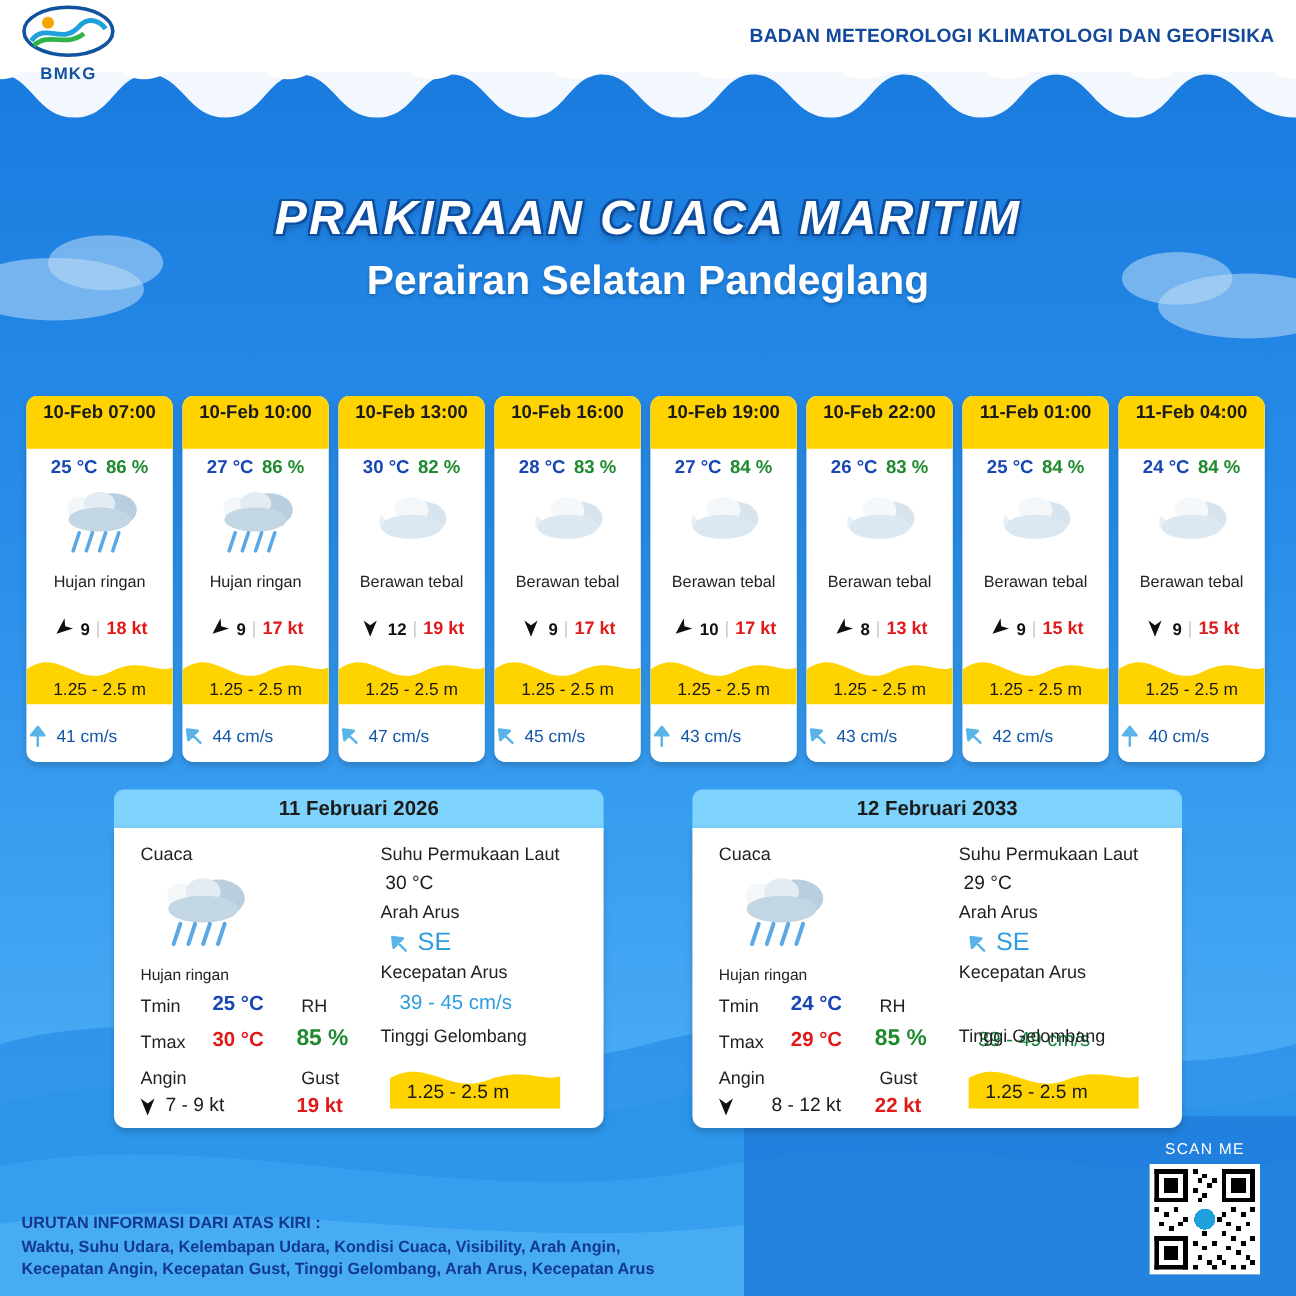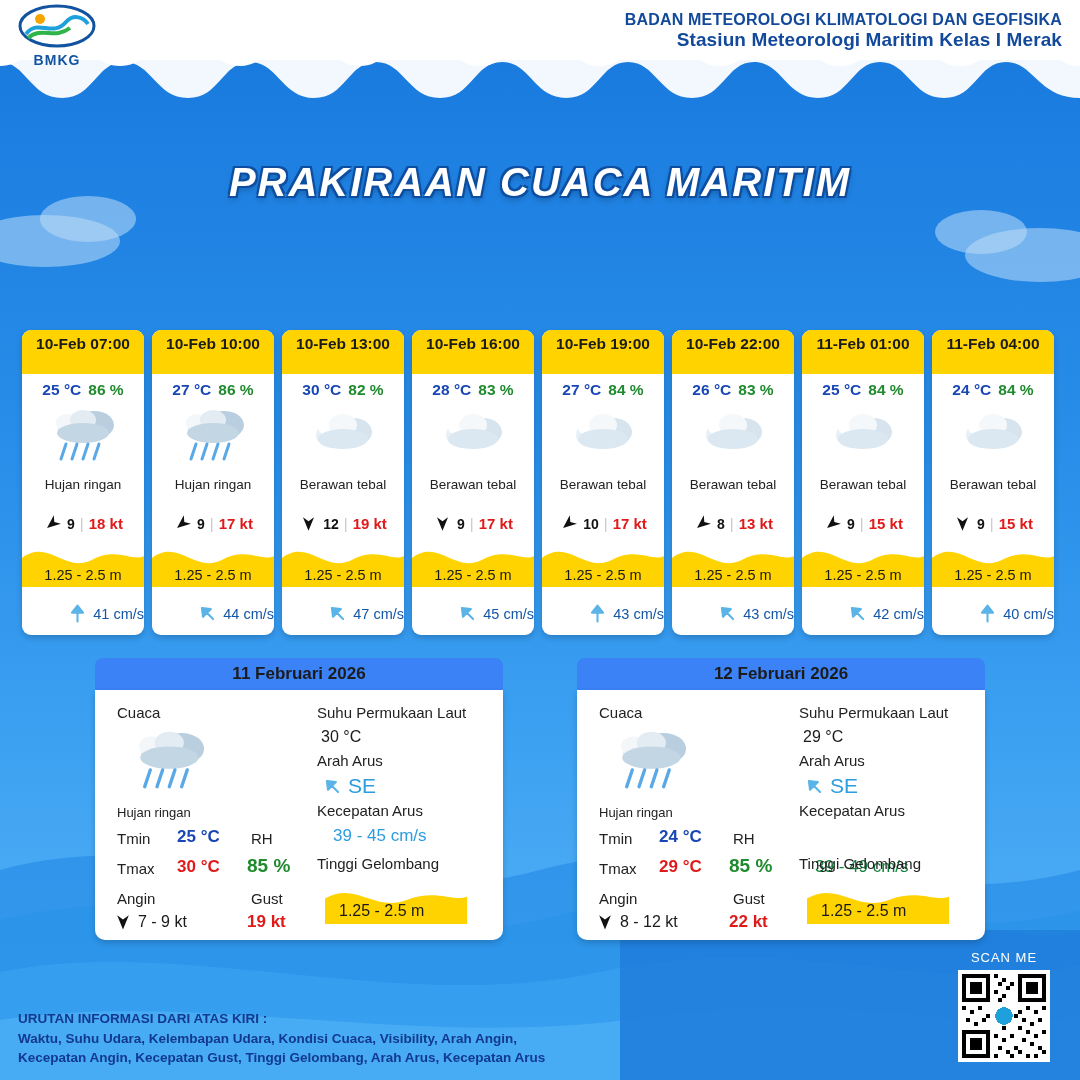--- a/index.html
+++ b/index.html
@@ -41,26 +41,26 @@
   .t-temp{color:#1846b4;}
   .t-rh{color:#1f8a2e;}
   .card-icon{height:74px;display:flex;align-items:center;justify-content:center;margin-top:2px;}
   .card-cond{text-align:center;font-size:13.5px;color:#222;margin-top:2px;}
   .card-wind{display:flex;align-items:center;justify-content:center;gap:5px;margin-top:22px;font-size:15px;}
   .wdir{font-size:14px;color:#111;font-weight:bold;}
   .wbar{color:#c9c9c9;}
   .wspd{color:#e01a1a;font-weight:bold;}
   .card-wave{position:absolute;left:0;bottom:48px;width:100%;height:50px;}
   .wave-txt{position:absolute;left:0;bottom:52px;width:100%;text-align:center;font-size:14.5px;color:#1a1a1a;}
-  .card-cur{position:absolute;left:0;bottom:12px;width:100%;display:flex;align-items:center;justify-content:flex-end;gap:6px;font-size:14.5px;color:#1456a8;}
+  .card-cur{position:absolute;left:0;bottom:12px;width:100%;display:flex;align-items:center;justify-content:flex-start;gap:6px;font-size:14.5px;color:#1456a8;}
 
   
   .daily{position:absolute;top:658px;left:0;width:1080px;display:flex;justify-content:center;gap:74px;z-index:5;}
   .dpanel{width:408px;}
-  .dhead{background:#3b82f6;border-radius:8px 8px 0 0;text-align:center;font-size:17px;font-weight:bold;color:#1b1b1b;padding:6px 0;}
+  .dhead{background:#7dd3fc;border-radius:8px 8px 0 0;text-align:center;font-size:17px;font-weight:bold;color:#1b1b1b;padding:6px 0;}
   .dbody{background:#ffffff;border-radius:0 0 10px 10px;height:250px;position:relative;box-shadow:0 3px 6px rgba(0,0,0,.18);}
   .dlabel{position:absolute;font-size:15px;color:#222;}
   .dval{position:absolute;font-size:17px;font-weight:bold;}
   .blue{color:#1846b4;}
   .green{color:#1f8a2e;}
   .red{color:#e01a1a;}
   .dcond{position:absolute;font-size:13px;color:#222;}
   .wave-badge{position:absolute;width:142px;height:44px;}
   .wave-badge-txt{position:absolute;font-size:16px;color:#1a1a1a;}
 
@@ -101,26 +101,26 @@
     <path d="M8,30 C20,14 34,34 48,18 C56,9 66,14 70,20" fill="none" stroke="#1da0dc" stroke-width="4"></path>
     <path d="M10,34 C24,22 36,36 52,24" fill="none" stroke="#2fb44a" stroke-width="4"></path>
     <circle cx="22" cy="15" r="5" fill="#f5a400"></circle>
   </svg>
   <div class="logo-txt">BMKG</div>
 </div>
 
 <div class="header">
   <div class="header-text">
     <div class="h-line1">BADAN METEOROLOGI KLIMATOLOGI DAN GEOFISIKA</div>
-    <div class="h-line2">Stasiun Meteorologi Maritim Kelas I Merak</div>
   </div>
 </div>
 
 <div class="title-wrap">
   <div class="title-main">PRAKIRAAN CUACA MARITIM</div>
+  <div class="title-sub">Perairan Selatan Pandeglang</div>
 </div>
 
 <div class="cards" id="cards">
     <div class="card">
     <div class="card-time">10-Feb 07:00</div>
     <div class="card-tr">
       <span class="t-temp">25 °C</span>
       <span class="t-rh">86 %</span>
     </div>
     <div class="card-icon">
@@ -457,21 +457,21 @@
       <div class="dlabel" style="left:222px;top:112px;">Kecepatan Arus</div>
       <div style="position:absolute;left:238px;top:136px;font-size:17px;color:#2d9de0;">39  - 45 cm/s</div>
       <div class="dlabel" style="left:222px;top:165px;">Tinggi Gelombang</div>
       <div class="wave-badge" style="left:230px;top:190px;"><svg width="100%" height="100%" viewBox="0 0 142 44" preserveAspectRatio="none">
     <path d="M0,18.48 C31.24,0.88 49.699999999999996,33 82.36,19.8 C110.76,8.8 127.8,22 142,16.72 L142,44 L0,44 Z" fill="#ffd300"></path>
   </svg></div>
       <div class="wave-badge-txt" style="left:244px;top:212px;">1.25 - 2.5 m</div>
     </div>
     </div>
     <div class="dpanel">
-    <div class="dhead">12 Februari 2026</div>
+    <div class="dhead">12 Februari 2033</div>
     <div class="dbody">
       <div class="dlabel" style="left:22px;top:14px;">Cuaca</div>
       <div style="position:absolute;left:34px;top:34px;"><svg width="80.64000000000001" height="78.4" viewBox="0 0 72 70">
     <ellipse cx="47" cy="22" rx="20" ry="14" fill="#b9cfe0"></ellipse>
     <ellipse cx="28" cy="26" rx="17" ry="13" fill="#cfdfec"></ellipse>
     <ellipse cx="20" cy="20" rx="11" ry="9" fill="#f3f7fa"></ellipse>
     <ellipse cx="36" cy="17" rx="13" ry="10" fill="#e3ecf3"></ellipse>
     <ellipse cx="36" cy="30" rx="26" ry="10" fill="#c3d6e4"></ellipse>
     <g stroke="#5aa9e6" stroke-width="3" stroke-linecap="round">
       <line x1="19" y1="41" x2="14" y2="56"></line>
@@ -483,21 +483,21 @@
       <div class="dcond" style="left:22px;top:115px;">Hujan ringan</div>
       <div class="dlabel" style="left:22px;top:140px;">Tmin</div>
       <div class="dval blue" style="left:82px;top:137px;">24 °C</div>
       <div class="dlabel" style="left:22px;top:170px;">Tmax</div>
       <div class="dval red" style="left:82px;top:167px;">29 °C</div>
       <div class="dlabel" style="left:22px;top:200px;">Angin</div>
       <div style="position:absolute;left:18px;top:222px;display:flex;align-items:center;gap:5px;">
         <svg width="20" height="20" viewBox="0 0 24 24" style="transform:rotate(-90deg)">
     <path d="M3,12 L20,5 L15,12 L20,19 Z" fill="#111"></path>
   </svg>
-        <span style="font-size:16px;color:#1a1a1a;">8  - 12 kt</span>
+        <span style="font-size:16px;color:#1a1a1a;margin-left:23px;">8  - 12 kt</span>
       </div>
       <div class="dlabel" style="left:156px;top:140px;">RH</div>
       <div class="dval green" style="left:152px;top:165px;font-size:19px;">85 %</div>
       <div class="dlabel" style="left:156px;top:200px;">Gust</div>
       <div class="dval red" style="left:152px;top:222px;">22 kt</div>
       <div class="dlabel" style="left:222px;top:14px;">Suhu Permukaan Laut</div>
       <div style="position:absolute;left:226px;top:38px;font-size:16px;color:#1a1a1a;">29 °C</div>
       <div class="dlabel" style="left:222px;top:62px;">Arah Arus</div>
       <div style="position:absolute;left:228px;top:84px;display:flex;align-items:center;gap:6px;">
         <svg width="19" height="19" viewBox="0 0 24 24" style="transform:rotate(135deg)">

